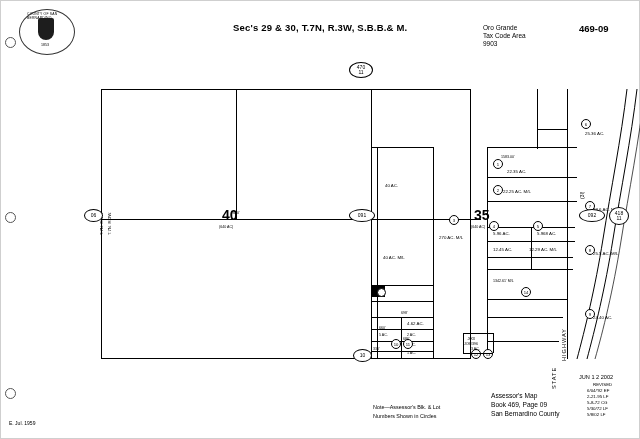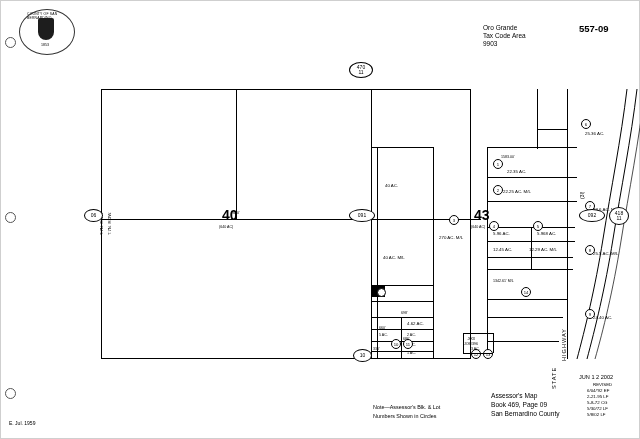--- a/index.html
+++ b/index.html
@@ -93,21 +93,22 @@
 
   .edgecirc{position:absolute;width:9px;height:9px;border:1px solid #555;border-radius:50%;}
 
   .blk{position:absolute;background:#000;}
 </style>
 </head>
 <body>
 
 <div class="page">
 
-  <div class="txt hdr-right">557-09</div>
+  <div class="txt hdr-title">Sec's 29 &amp; 30, T.7N, R.3W, S.B.B.&amp; M.</div>
+  <div class="txt hdr-right">469-09</div>
   <div class="txt hdr-oro">Oro Grande</div>
   <div class="txt hdr-tax">Tax Code Area</div>
   <div class="txt hdr-code">9903</div>
 
   <div class="abs seal">
     <div class="ring"></div>
     <div class="t1">COUNTY OF SAN BERNARDINO</div>
     <div class="shield"></div>
     <div class="t2">1853</div>
   </div>
@@ -163,21 +164,21 @@
 
     <div class="ln v1" style="left:466px;top:0;height:270px;"></div>
     <div class="ln v1" style="left:436px;top:0;height:60px;"></div>
     <div class="ln h1" style="left:436px;top:40px;width:30px;"></div>
     <div class="ln h1" style="left:436px;top:58px;width:30px;"></div>
 
     <div class="ln h1" style="left:150px;top:130px;width:230px;"></div>
 
     <div class="bigno" style="left:121px;top:118px;">40</div>
     <div class="tiny" style="left:118px;top:136px;">(640 AC)</div>
-    <div class="bigno" style="left:373px;top:118px;">43</div>
+    <div class="bigno" style="left:373px;top:118px;">35</div>
     <div class="tiny" style="left:370px;top:136px;">(640 AC)</div>
 
     <div class="vert" style="left:-2px;top:146px;">T.7N. R.4W.</div>
     <div class="vert" style="left:6px;top:146px;">T.7N. R.3W.</div>
 
     <div class="vert" style="left:450px;top:300px;font-size:5.6px;letter-spacing:1px;">STATE</div>
     <div class="vert" style="left:460px;top:272px;font-size:5.6px;letter-spacing:1px;">HIGHWAY</div>
     <div class="vert" style="left:478px;top:110px;font-size:5px;">(3I)</div>
 
     <div class="tiny5" style="left:284px;top:94px;">40 AC.</div>

